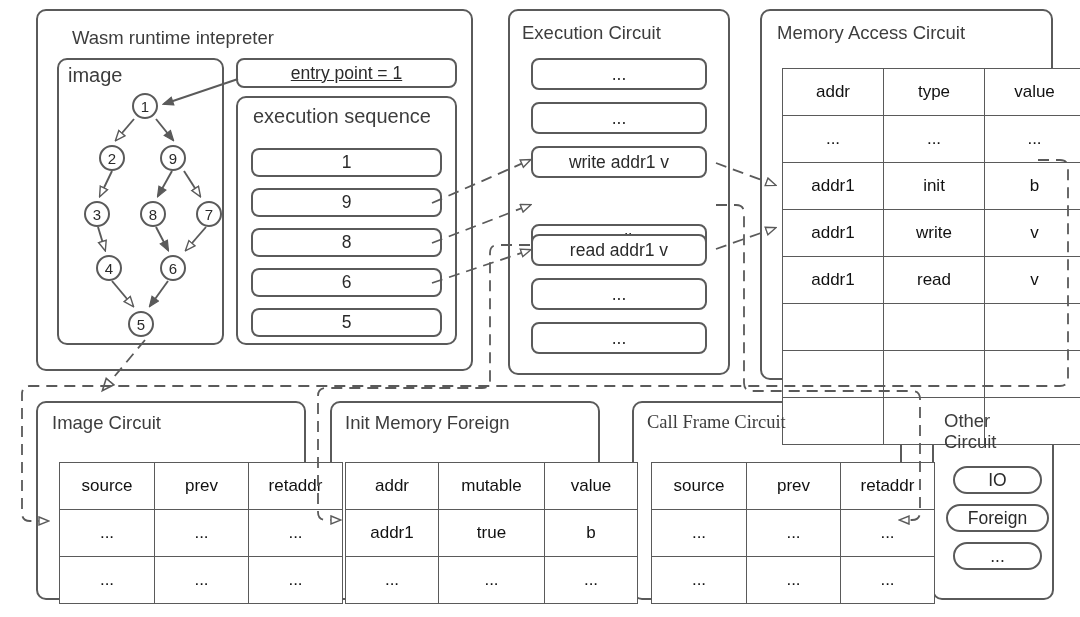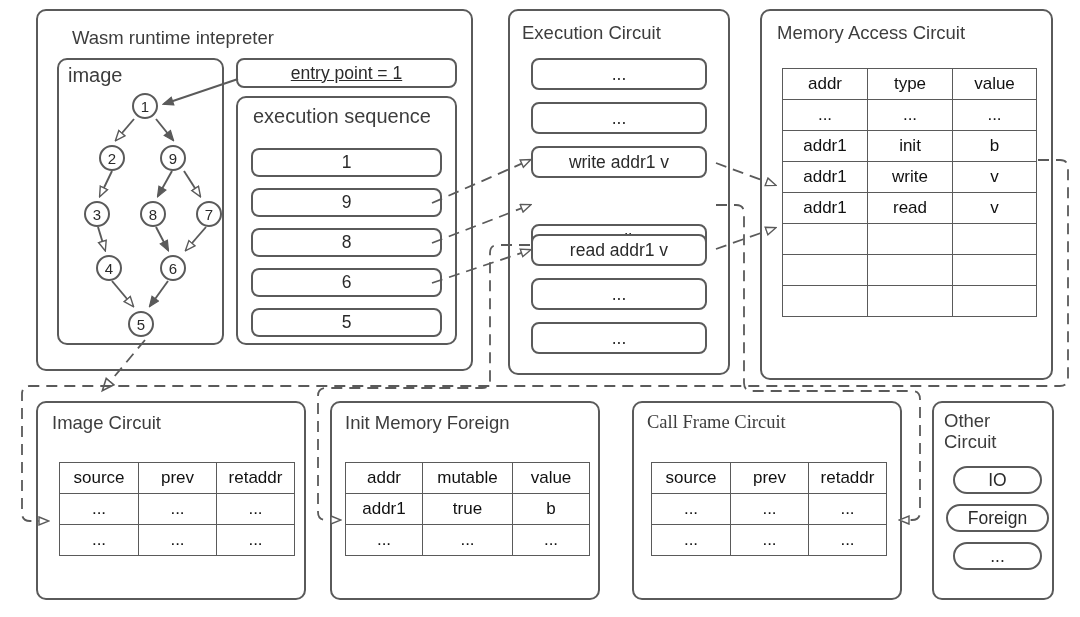--- a/index.html
+++ b/index.html
@@ -67,21 +67,21 @@
     position: absolute;
     border-collapse: collapse;
     background: #ffffff;
     table-layout: fixed;
   }
   .tbl td {
     border: 1.7px solid #5a5a5a;
     text-align: center;
     font-size: 17px;
     color: #111111;
-    padding: 0;
+    padding: 8px;
     height: 30px;
     overflow: hidden;
     white-space: nowrap;
   }
   .node {
     position: absolute;
     width: 26px;
     height: 26px;
     box-sizing: border-box;
     border: 2px solid #5a5a5a;

